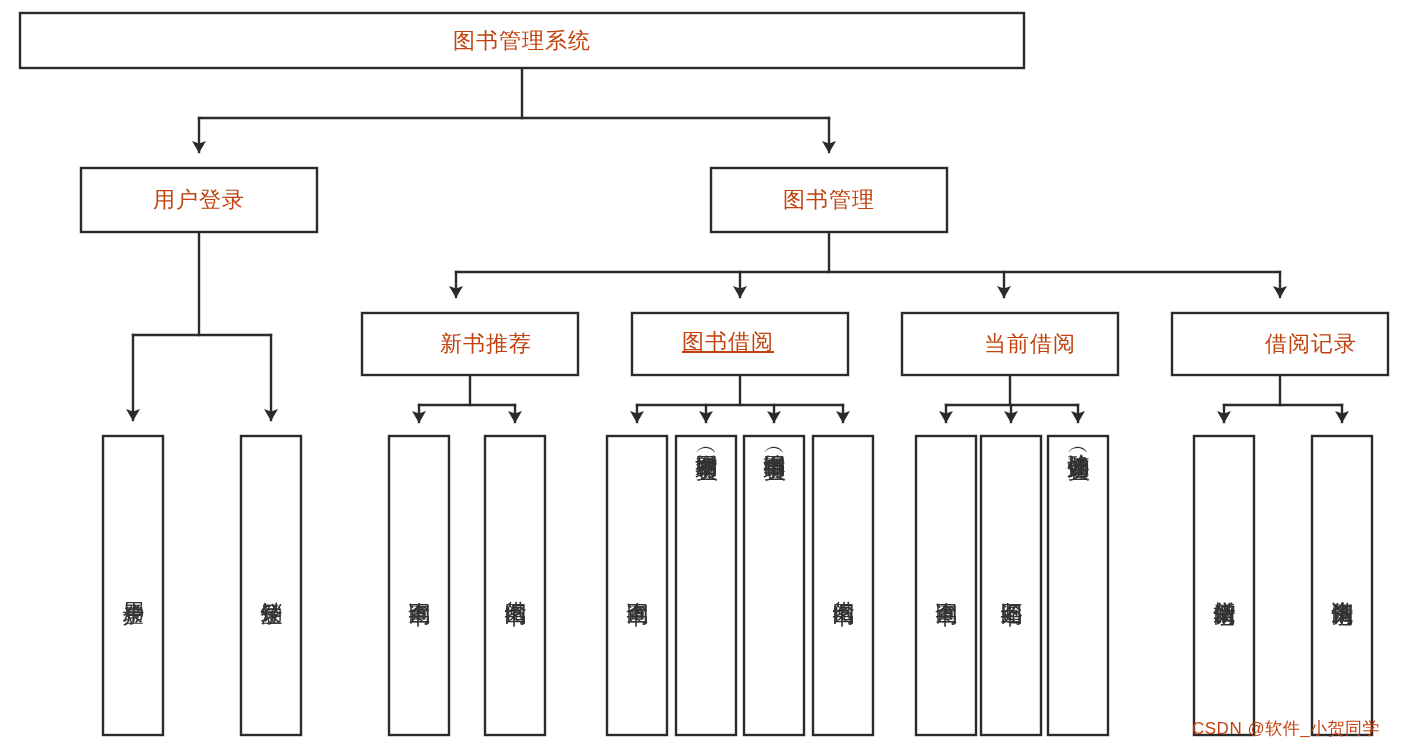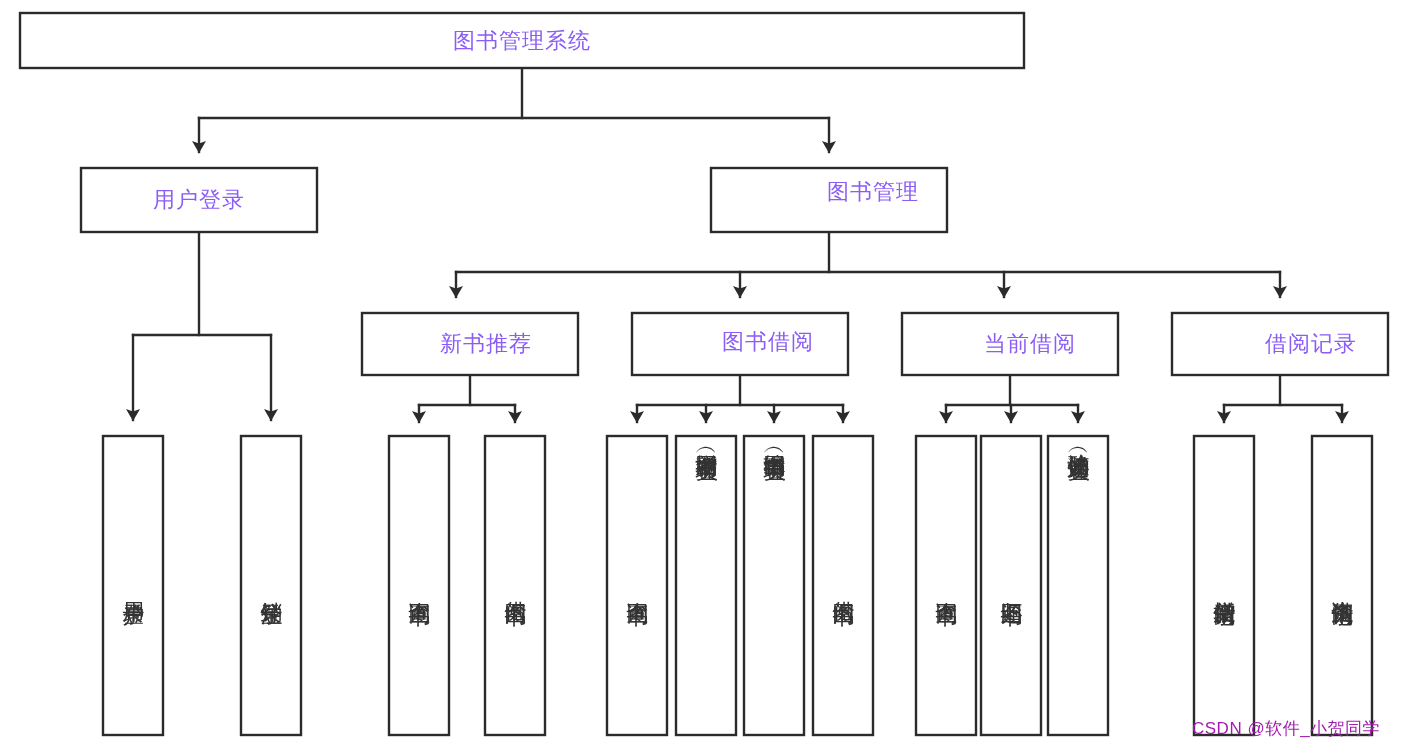--- a/index.html
+++ b/index.html
@@ -61,29 +61,29 @@
     white-space: nowrap;
     text-align: center;
   }
   .horiz-text-box {
     position: absolute;
     display: flex;
     align-items: center;
     justify-content: center;
     pointer-events: none;
     font-size: 22px;
-    color: #8b5cf6;
+    color: #c2410c;
     letter-spacing: 1px;
   }
   #watermark {
     position: absolute;
     left: 1192px;
     top: 717px;
     font-size: 17px;
-    color: #a21caf;
+    color: #c2410c;
     font-family: "Liberation Sans", "DejaVu Sans", sans-serif;
     letter-spacing: 0.5px;
     white-space: nowrap;
   }
 </style>
 </head>
 <body>
 
 <div id="diagram-root">
 
@@ -170,29 +170,29 @@
   </svg>
 
   <div class="horiz-text-box" style="left:20px; top:13px; width:1004px; height:55px;">
     <span>图书管理系统</span>
   </div>
 
   <div class="horiz-text-box" style="left:81px; top:168px; width:236px; height:64px;">
     <span>用户登录</span>
   </div>
 
-  <div class="horiz-text-box" style="left:711px; top:160px; width:236px; height:64px;margin-left:44px;">
+  <div class="horiz-text-box" style="left:711px; top:168px; width:236px; height:64px;">
     <span>图书管理</span>
   </div>
 
   <div class="horiz-text-box" style="left:362px; top:313px; width:248px; height:62px;">
     <span>新书推荐</span>
   </div>
 
-  <div class="horiz-text-box" style="left:660px; top:313px; width:216px; height:58px;">
+  <div class="horiz-text-box" style="left:620px; top:313px; width:216px; height:58px;text-decoration:underline;">
     <span>图书借阅</span>
   </div>
 
   <div class="horiz-text-box" style="left:902px; top:313px; width:216px; height:62px;padding-left:20px;">
     <span>当前借阅</span>
   </div>
 
   <div class="horiz-text-box" style="left:1172px; top:313px; width:216px; height:62px;margin-left:31px;">
     <span>借阅记录</span>
   </div>

